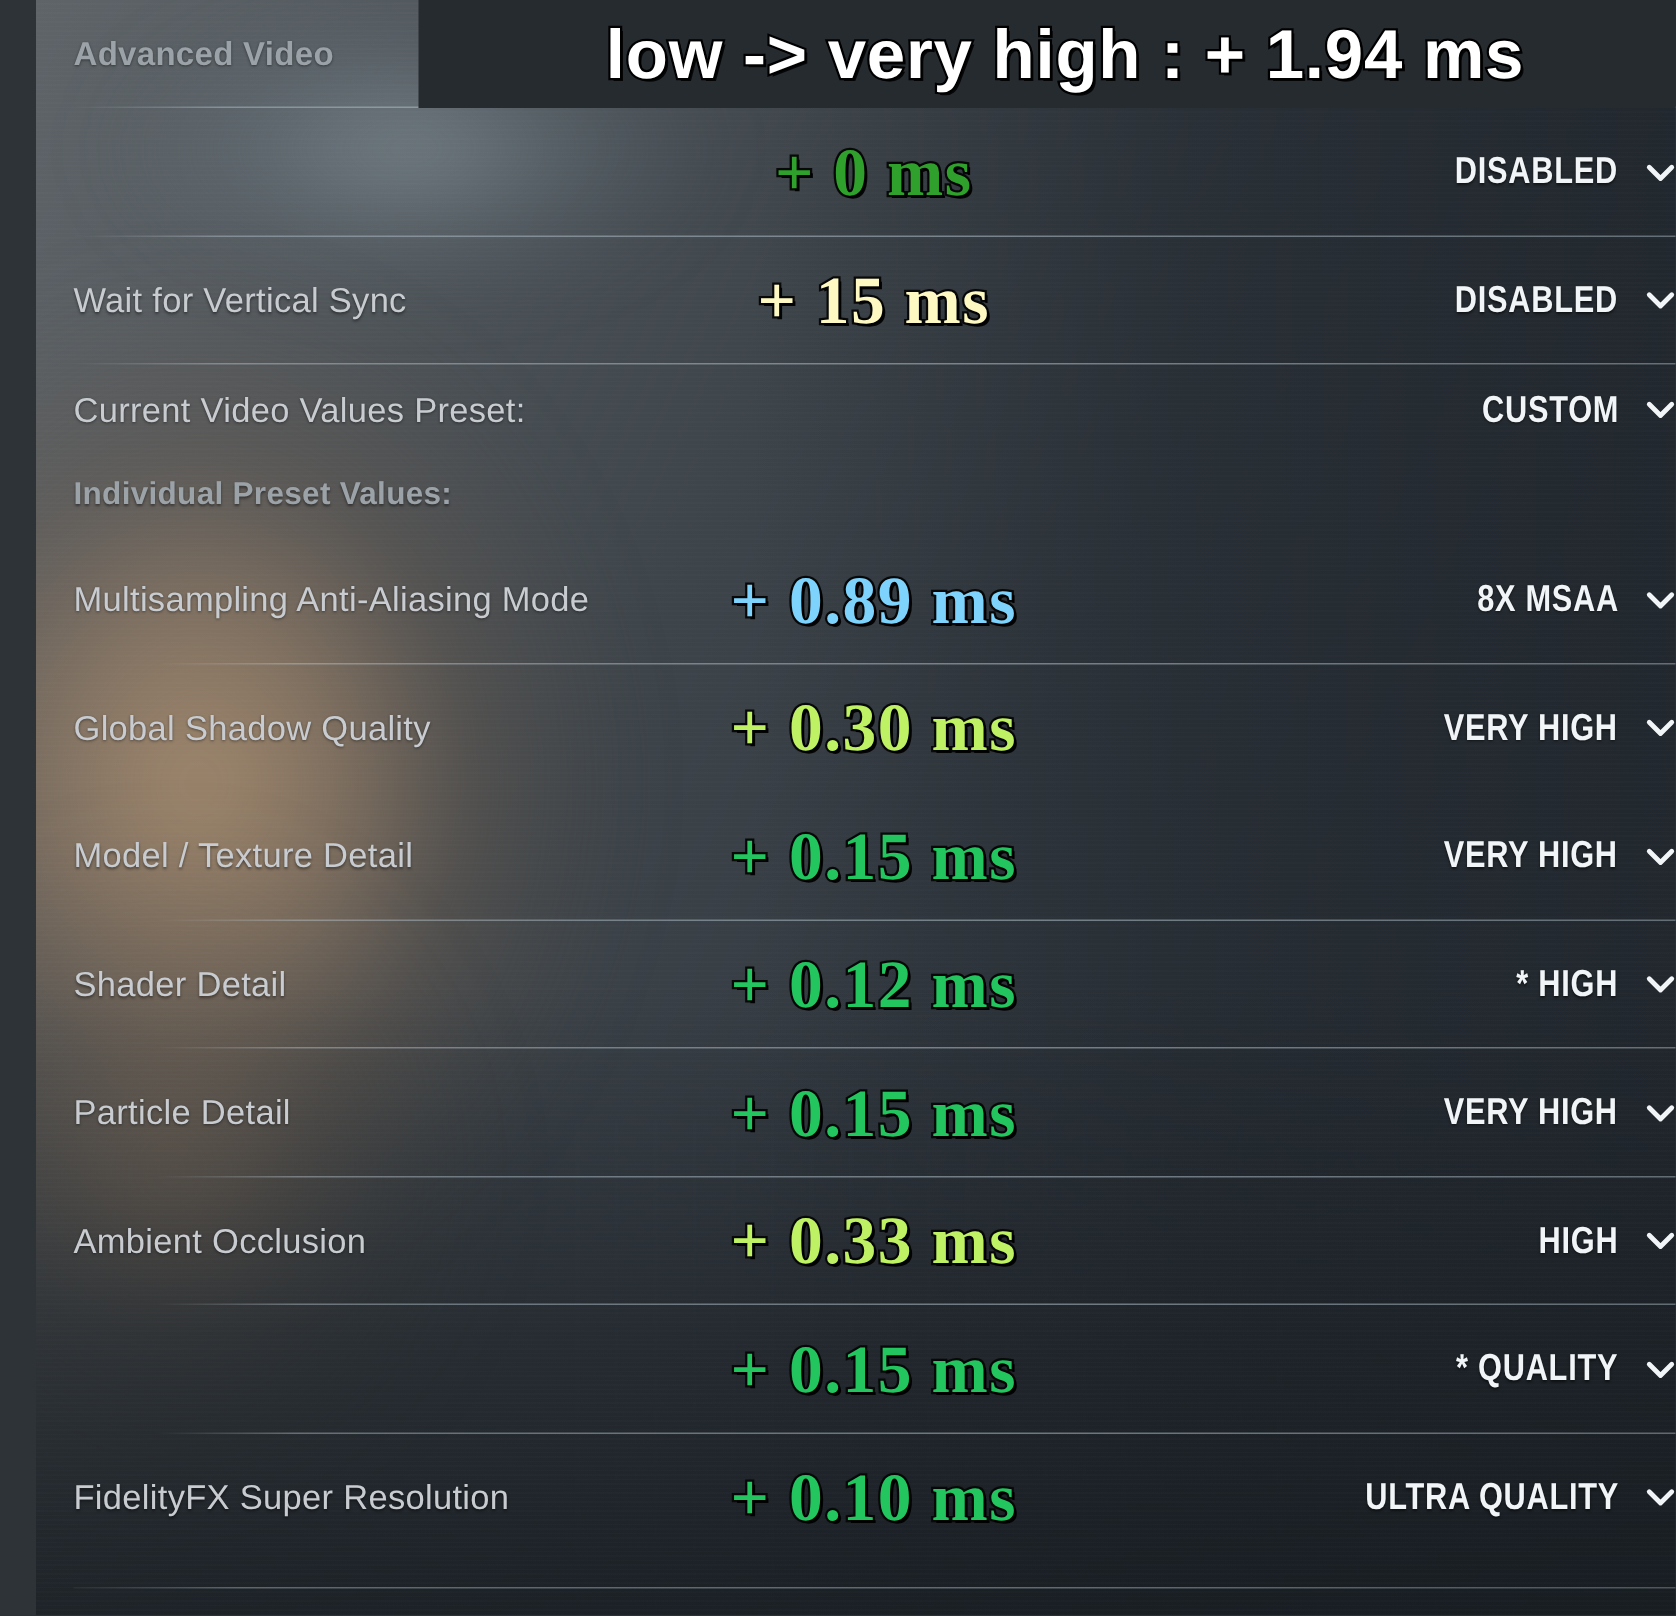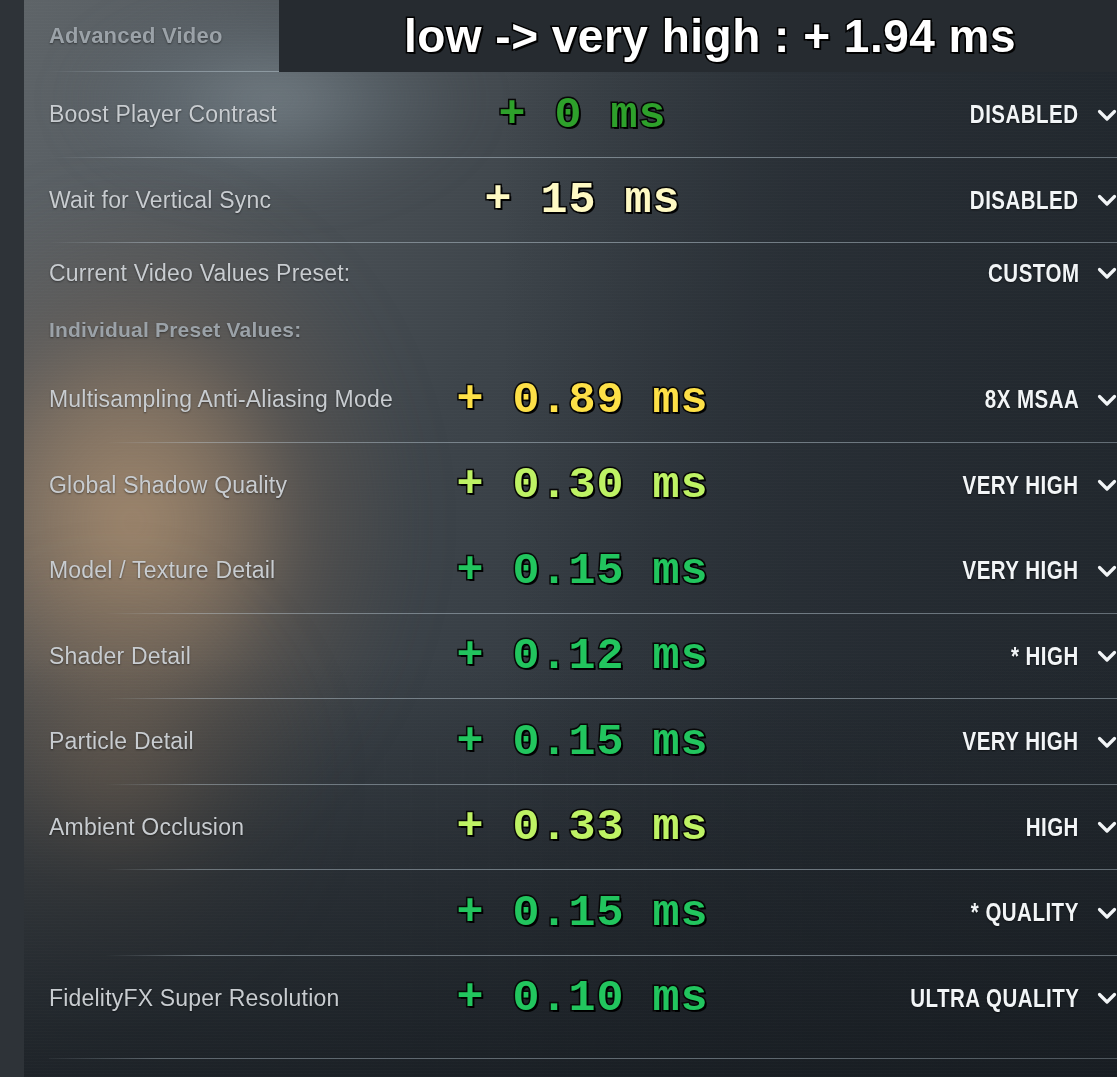--- a/index.html
+++ b/index.html
@@ -158,35 +158,35 @@
     display:block;
   }
   .chev svg{ display:block; }
 
   
   .ms{
     position:absolute;
     left:50%;
     top:50%;
     transform:translate(-50%,-50%);
-    font-family:Liberation Mono, monospace;
+    font-family:Liberation Serif, serif;
     font-weight:bold;
     font-size:45px;
     letter-spacing:1px;
     white-space:nowrap;
     -webkit-text-stroke:3px #0a0a0a;
     paint-order:stroke fill;
     text-shadow:
       0 0 2px #000,
       2px 2px 0 rgba(0,0,0,.9);
   }
   .ms.c-green   { color:#2ea02b; }
   .ms.c-green2  { color:#22c55e; }
   .ms.c-red     { color:#fef9c3; }
-  .ms.c-redorange{ color:#fde047; }
+  .ms.c-redorange{ color:#7dd3fc; }
   .ms.c-orange  { color:#bef264; }
 
   
   .banner{
     position:absolute;
     left:255px; top:0; right:0;
     height:72px;
     background:#262b30;
     display:flex;
     align-items:center;
@@ -227,21 +227,20 @@
 
   <div class="panel">
 
     <div class="row" style="height:72px;">
       <div class="label header">Advanced Video</div>
       <div class="divider"></div>
     </div>
 
     <div id="rows-host">
         <div class="row">
-          <div class="label">Boost Player Contrast</div>
           <div class="ms c-green">+ 0 ms</div>
           <div class="value-wrap">
             <div class="value">DISABLED</div>
             <span class="chev">
               <svg width="24" height="24" viewBox="0 0 24 24" fill="none" xmlns="http://www.w3.org/2000/svg">
                 <path d="M4.5 8.5 L12 16 L19.5 8.5" stroke="#f2f5f7" stroke-width="3.2" stroke-linecap="round" stroke-linejoin="round"></path>
               </svg>
             </span>
           </div>
           <div class="divider"></div>

